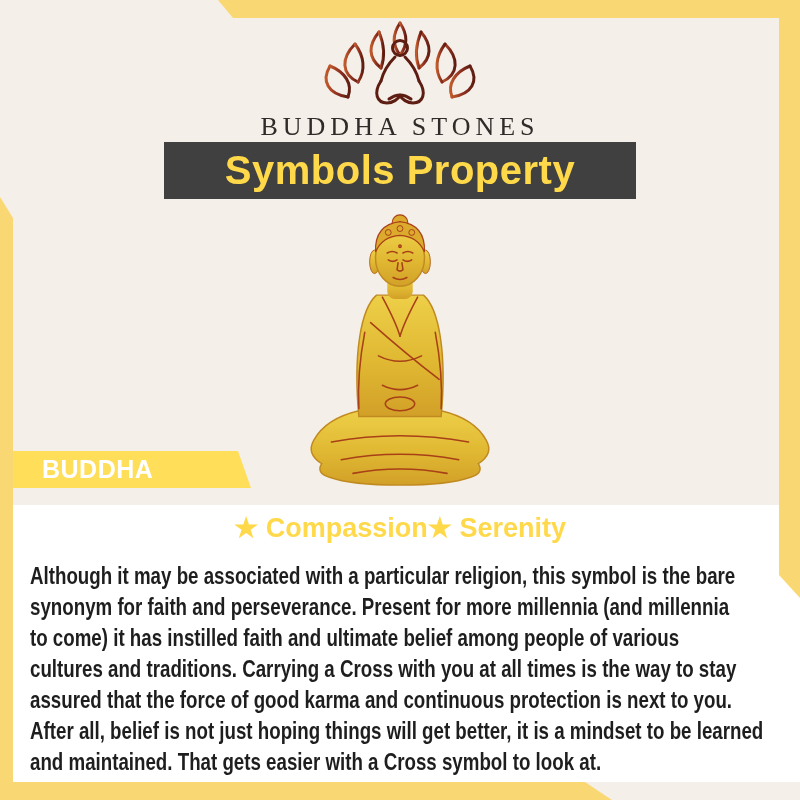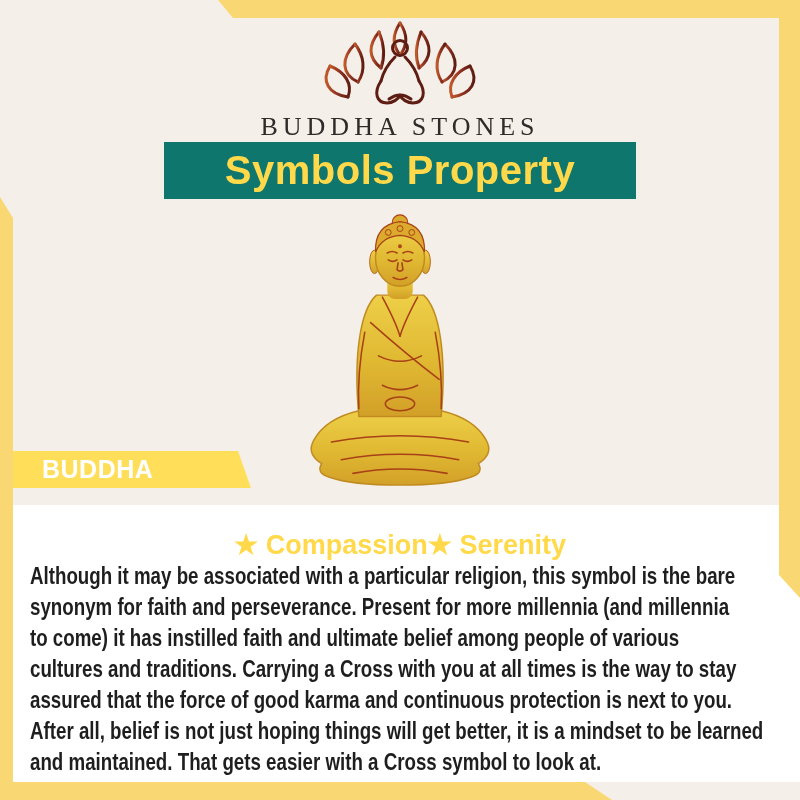--- a/index.html
+++ b/index.html
@@ -16,35 +16,35 @@
     clip-path:polygon(0 0,13px 21px,13px 603px,0 603px);}
   .frame-bottom{left:0;top:782px;width:612px;height:18px;
     clip-path:polygon(0 0,585px 0,612px 18px,0 18px);}
 
   
   .logo-wrap{position:absolute;left:315px;top:20px;width:170px;height:92px;}
   .brand-name{position:absolute;left:0;top:112px;width:800px;text-align:center;
     font-family:"Liberation Serif",serif;font-size:26px;letter-spacing:5px;
     color:#2f2b28;}
   .title-box{position:absolute;left:164px;top:142px;width:472px;height:57px;
-    background:#0f766e;}
+    background:#404040;}
   .title-text{width:100%;height:100%;display:flex;align-items:center;justify-content:center;
     font-size:40px;font-weight:bold;color:#ffd94a;letter-spacing:0.5px;}
 
   
   .statue-wrap{position:absolute;left:292px;top:207px;width:216px;height:284px;}
   .section-tag{position:absolute;left:13px;top:451px;width:238px;height:37px;
     background:#ffde59;clip-path:polygon(0 0,225px 0,238px 37px,0 37px);}
   .section-tag-text{padding-left:29px;line-height:37px;font-size:25px;font-weight:bold;
     color:#ffffff;letter-spacing:0.5px;}
 
   
   .white-panel{position:absolute;left:0;top:505px;width:800px;height:277px;background:#ffffff;}
   .features-line{position:absolute;left:0;top:512px;width:800px;text-align:center;
-    font-size:27px;font-weight:bold;color:#ffd94a;margin-top:17px;}
+    font-size:27px;font-weight:bold;color:#ffd94a;}
   .paragraph{position:absolute;left:30px;top:560px;width:960px;
     font-size:24px;font-weight:bold;color:#1e1e1e;line-height:31px;
     white-space:pre;transform:scaleX(0.78);transform-origin:left top;}
 </style>
 </head>
 <body>
 
 <div id="page">
 
   <div class="white-panel"></div>

